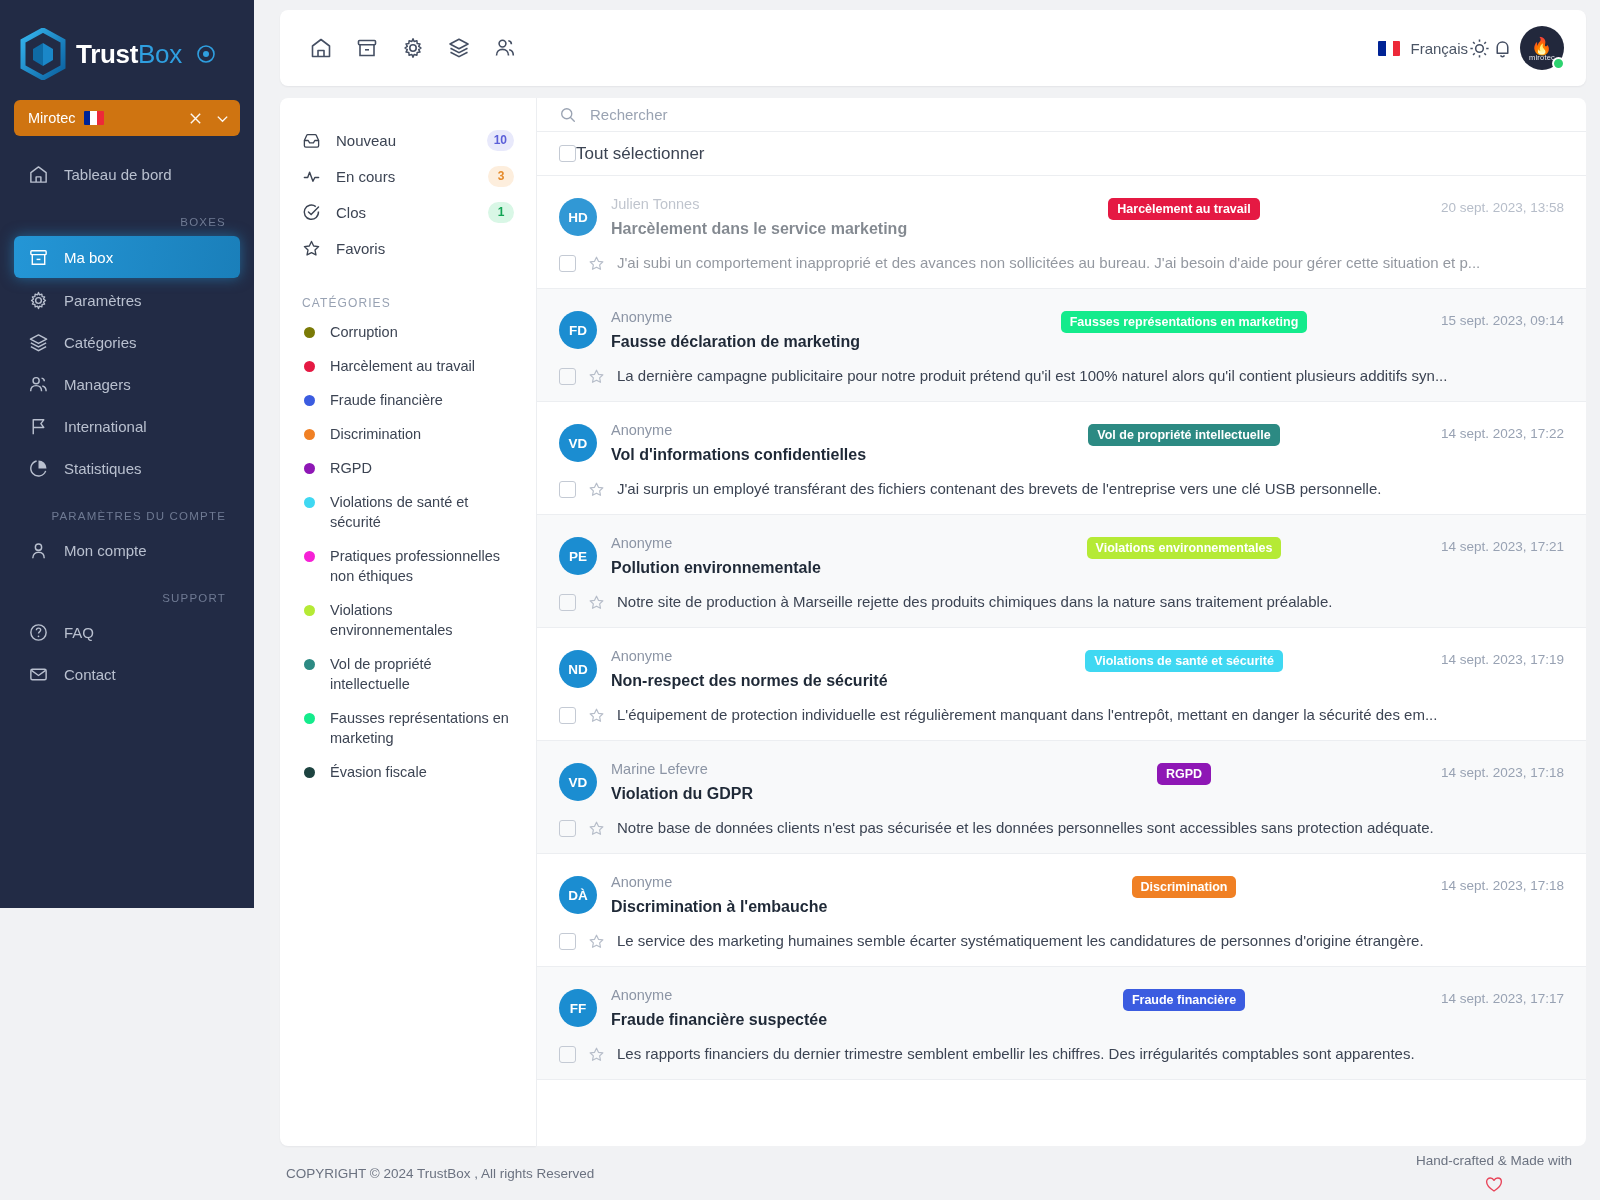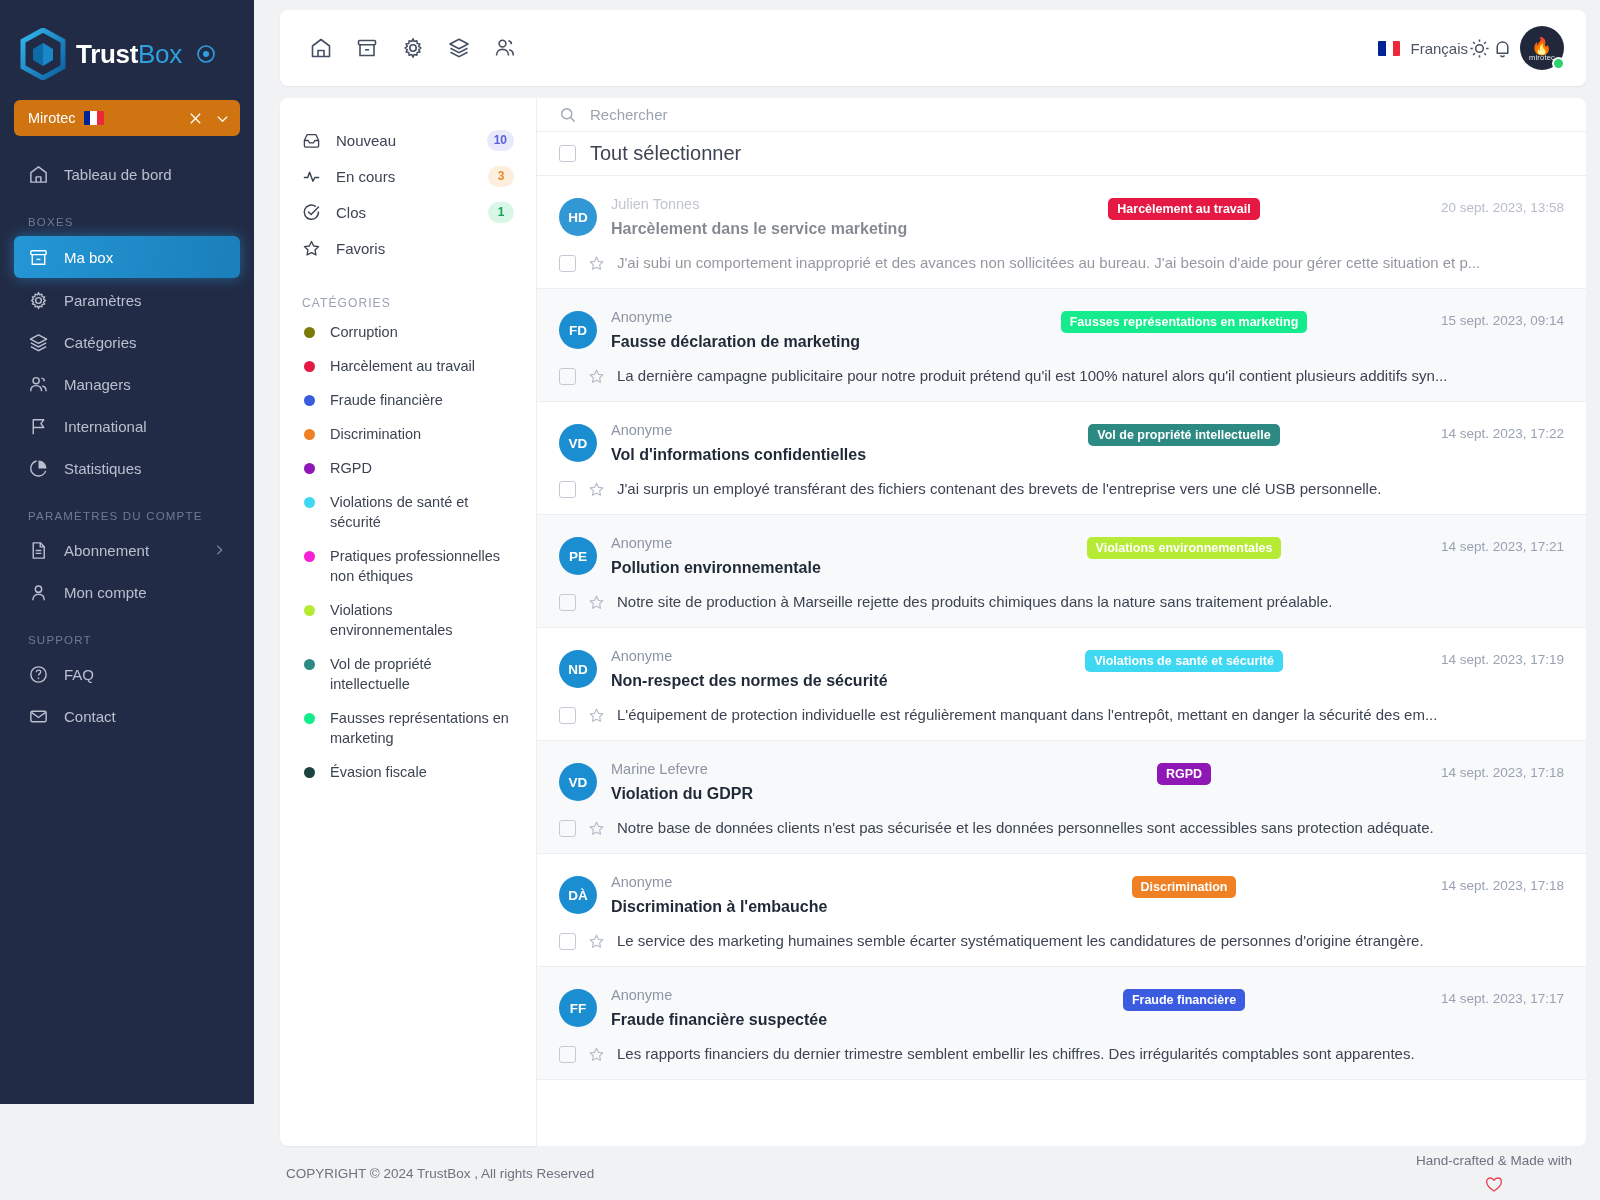--- a/index.html
+++ b/index.html
@@ -6,25 +6,26 @@
   html, body {
     width: 1600px; height: 1200px;
     font-family: "Liberation Sans", sans-serif;
     background: #f1f2f4;
     overflow: hidden;
   }
   .app { display: flex; width: 1600px; height: 1200px; }
 
   
   .sidebar {
-    width: 254px; min-width: 254px; height: 1104px;
+    width: 254px; min-width: 254px; height: 908px;
     background: #222b45;
     display: flex; flex-direction: column;
     padding-top: 22px;
     position: relative;
+    text-align: right;
   }
   .brand { display: flex; align-items: center; padding: 0 20px; height: 64px; }
   .brand-logo { width: 46px; height: 52px; margin-right: 10px; flex: 0 0 auto; }
   .brand-text { font-size: 26px; font-weight: bold; letter-spacing: -0.3px; }
   .brand-text .t1 { color: #ffffff; }
   .brand-text .t2 { color: #2f9fe0; font-weight: normal; }
   .brand-dot { margin-left: 14px; width: 20px; height: 20px; }
 
   .org-select {
     margin: 14px 14px 0 14px;
@@ -116,21 +117,21 @@
   .cat-dot { width: 11px; height: 11px; border-radius: 50%; margin-right: 15px; margin-top: 5px; flex: 0 0 auto; }
 
   
   .list { flex: 1; background: #fff; border-radius: 0 8px 8px 0; border-left: 1px solid #eceef1; display: flex; flex-direction: column; min-width: 0; }
   .search { height: 34px; border-bottom: 1px solid #eceef1; display: flex; align-items: center; padding: 0 22px; gap: 13px; }
   .search input {
     border: none; outline: none; font-size: 15px; color: #667085;
     font-family: "Liberation Sans", sans-serif; width: 90%; background: transparent;
   }
   .search input::placeholder { color: #9aa3b2; }
-  .selectall { height: 44px; border-bottom: 1px solid #eceef1; display: flex; align-items: center; padding: 0 22px; gap: 14px; color: #3c4453; font-size: 20px; }
+  .selectall { height: 44px; border-bottom: 1px solid #eceef1; display: flex; align-items: center; padding: 0 22px; color: #3c4453; font-size: 17px; }
   .cb { width: 17px; height: 17px; border: 1.6px solid #c4cad4; border-radius: 3px; flex: 0 0 auto; }
 
   .row { padding: 18px 22px 14px 22px; border-bottom: 1px solid #eceef1; position: relative; }
   .row.shade { background: #f8f9fa; }
   .row.faded .rtitle, .row.faded .rname, .row.faded .rdesc { opacity: .55; }
   .row-top { display: flex; align-items: flex-start; }
   .av {
     width: 38px; height: 38px; border-radius: 50%; background: #1b8dd1;
     color: #fff; font-size: 13.5px; font-weight: bold;
     display: flex; align-items: center; justify-content: center;
@@ -280,35 +281,20 @@
           <svg viewBox="0 0 22 22" width="21" height="21">
               <path d="M11 11 L11 2.6 A8.4 8.4 0 0 1 19.4 11 Z" fill="#b9c0cf"></path>
               <path d="M18.5 13.5 A8 8 0 1 1 9 3.1" fill="none" stroke="#b9c0cf" stroke-width="1.5"></path>
             </svg>
         </span>
         <span>Statistiques</span>
       </div>
 
       <div class="nav-section">PARAMÈTRES DU COMPTE</div>
 
-      <div class="nav-item">
-        <span class="ico">
-          <svg viewBox="0 0 22 22" width="21" height="21">
-              <path d="M5.5 3 L13 3 L17 7 L17 19 L5.5 19 Z" fill="none" stroke="#b9c0cf" stroke-width="1.5" stroke-linejoin="round"></path>
-              <path d="M12.8 3.2 L12.8 7.2 L16.8 7.2" fill="none" stroke="#b9c0cf" stroke-width="1.4"></path>
-              <path d="M8 11 L14 11 M8 14 L14 14" stroke="#b9c0cf" stroke-width="1.4"></path>
-            </svg>
-        </span>
-        <span>Abonnement</span>
-        <span class="chev">
-          <svg viewBox="0 0 16 16" width="14" height="14">
-              <path d="M6 3 L11 8 L6 13" fill="none" stroke="#b9c0cf" stroke-width="1.5"></path>
-            </svg>
-        </span>
-      </div>
 
       <div class="nav-item">
         <span class="ico">
           <svg viewBox="0 0 22 22" width="21" height="21">
               <circle cx="11" cy="7.5" r="3.3" fill="none" stroke="#b9c0cf" stroke-width="1.5"></circle>
               <path d="M5 19 C5 14.8 7.8 12.8 11 12.8 C14.2 12.8 17 14.8 17 19" fill="none" stroke="#b9c0cf" stroke-width="1.5"></path>
             </svg>
         </span>
         <span>Mon compte</span>
       </div>

